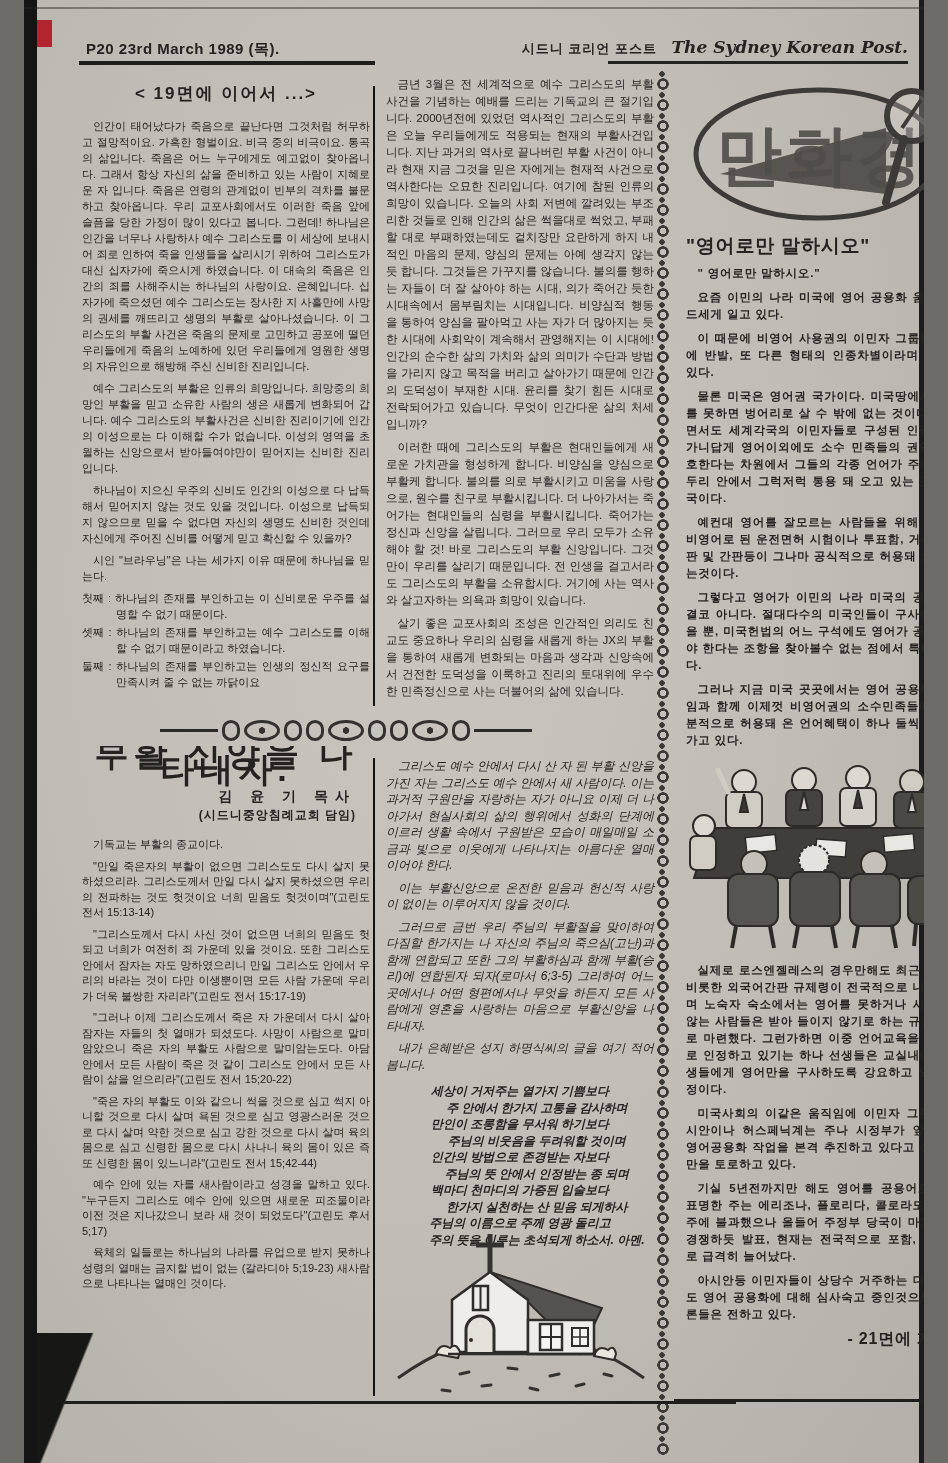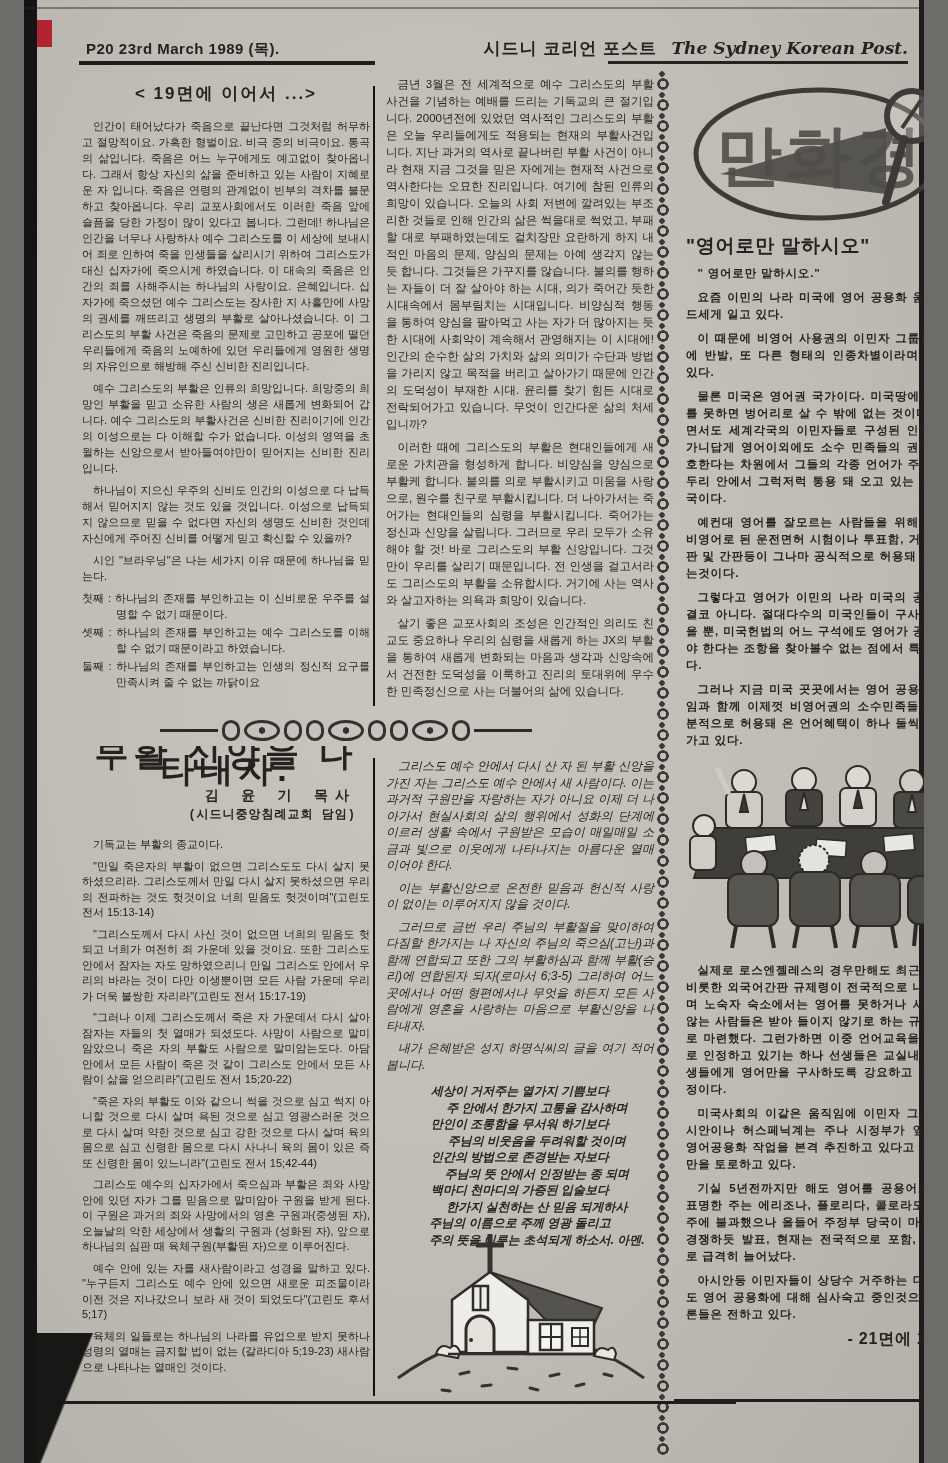--- a/index.html
+++ b/index.html
@@ -11,42 +11,42 @@
   .edge-left{left:0;top:0;width:13px;height:100%;background:#141414;}
   .edge-right{right:0;top:0;width:5px;height:100%;background:#1c1c1c;}
   .edge-top{left:0;top:7px;width:100%;height:2px;background:rgba(40,40,38,.45);}
   .red-mark{left:13px;top:20px;width:15px;height:27px;background:#b22430;}
   .corner-wedge{left:13px;bottom:0;width:72px;height:130px;
         background:linear-gradient(112deg,#171716 44%,rgba(23,23,22,0) 46%);}
   
   .page-label{left:62px;top:40px;font-size:15px;font-weight:bold;letter-spacing:.5px;}
   .date-rule{left:55px;top:61px;width:296px;height:4px;background:#1d1d1b;}
   .masthead{right:16px;top:37px;text-align:right;white-space:nowrap;}
-  .masthead .kr{font-weight:900;font-size:17px;letter-spacing:1px;margin-right:10px;}
+  .masthead .kr{font-weight:900;font-size:13px;letter-spacing:1px;margin-right:10px;}
   .masthead .en{font-family:"DejaVu Serif", serif;font-style:italic;font-weight:bold;font-size:17px;}
   .masthead-rule{right:16px;top:61px;width:300px;height:3px;background:#23231f;}
   
   .col p{margin:0 0 6px;text-align:justify;word-break:break-all;text-indent:1em;}
   .col1{left:58px;top:82px;width:288px;font-size:11px;line-height:16px;}
   .jump-heading{text-align:center;font-weight:bold;font-size:17px;letter-spacing:2px;margin:4px 0 16px;text-indent:0;}
   .hang p{text-indent:-3.1em;padding-left:3.1em;margin-bottom:2px;}
   .vrule{width:2px;background:#121210;}
   .vrule-a{left:349px;top:86px;height:620px;}
   .vrule-b{left:349px;top:758px;height:638px;}
   .col2{left:362px;top:76px;width:268px;font-size:11.5px;line-height:17px;}
   
   .divider{left:122px;top:718px;width:400px;height:24px;display:flex;align-items:center;justify-content:center;gap:4px;}
   .divider .line{height:3px;background:#2a2a28;flex:0 0 58px;}
   .orn-eye{width:30px;height:15px;border:3px solid #33322f;border-radius:50%;
         background:radial-gradient(circle,#33322f 3px,transparent 3.5px);}
   .orn-link{width:12px;height:15px;border:3px solid #33322f;border-radius:50% / 42%;}
   
   .col1b{left:58px;top:746px;width:288px;font-size:11px;line-height:15.5px;height:652px;overflow:hidden;}
   .revival-title{font-size:34px;font-weight:bold;letter-spacing:5px;margin:0 0 12px;text-indent:0;text-align:center;}
-  .byline{text-align:right;padding-right:14px;margin-bottom:14px;font-family:Liberation Mono, monospace;}
+  .byline{text-align:right;padding-right:14px;margin-bottom:14px;}
   .byline .nm{font-size:14px;font-weight:bold;letter-spacing:7px;}
   .byline .org{font-size:12px;font-weight:bold;margin-top:3px;letter-spacing:1px;}
   .col2b{left:362px;top:758px;width:268px;font-size:12px;line-height:16.5px;font-style:italic;}
   .poem{margin-top:10px;}
   .poem p{margin:0;text-indent:0;text-align:center;font-weight:bold;}
   .poem p:nth-child(even){padding-left:2.8em;}
   .church{left:366px;top:1228px;width:262px;height:172px;}
   .bottom-rule-left{left:40px;top:1401px;width:672px;height:3px;background:#1e1e1c;}
   
   .orn-border{left:630px;top:70px;width:17px;height:1386px;
@@ -128,21 +128,20 @@
     <div class="byline">
       <div class="nm">김  윤  기  목사</div>
       <div class="org">(시드니중앙침례교회 담임)</div>
     </div>
     <div>
         <p>기독교는 부활의 종교이다.</p>
         <p>"만일 죽은자의 부활이 없으면 그리스도도 다시 살지 못하셨으리라. 그리스도께서 만일 다시 살지 못하셨으면 우리의 전파하는 것도 헛것이요 너희 믿음도 헛것이며"(고린도 전서 15:13-14)</p>
         <p>"그리스도께서 다시 사신 것이 없으면 너희의 믿음도 헛되고 너희가 여전히 죄 가운데 있을 것이요. 또한 그리스도 안에서 잠자는 자도 망하였으리니 만일 그리스도 안에서 우리의 바라는 것이 다만 이생뿐이면 모든 사람 가운데 우리가 더욱 불쌍한 자리라"(고린도 전서 15:17-19)</p>
         <p>"그러나 이제 그리스도께서 죽은 자 가운데서 다시 살아 잠자는 자들의 첫 열매가 되셨도다. 사망이 사람으로 말미암았으니 죽은 자의 부활도 사람으로 말미암는도다. 아담 안에서 모든 사람이 죽은 것 같이 그리스도 안에서 모든 사람이 삶을 얻으리라"(고린도 전서 15;20-22)</p>
         <p>"죽은 자의 부활도 이와 같으니 썩을 것으로 심고 썩지 아니할 것으로 다시 살며 욕된 것으로 심고 영광스러운 것으로 다시 살며 약한 것으로 심고 강한 것으로 다시 살며 육의 몸으로 심고 신령한 몸으로 다시 사나니 육의 몸이 있은 즉 또 신령한 몸이 있느니라"(고린도 전서 15;42-44)</p>
-        <p>그리스도 예수의 십자가에서 죽으심과 부활은 죄와 사망안에 있던 자가 그를 믿음으로 말미암아 구원을 받게 된다. 이 구원은 과거의 죄와 사망에서의 영혼 구원과(중생된 자), 오늘날의 악한 세상에서 생활의 구원과 (성화된 자), 앞으로 하나님의 심판 때 육체구원(부활된 자)으로 이루어진다.</p>
         <p>예수 안에 있는 자를 새사람이라고 성경을 말하고 있다. "누구든지 그리스도 예수 안에 있으면 새로운 피조물이라 이전 것은 지나갔으니 보라 새 것이 되었도다"(고린도 후서 5;17)</p>
         <p>육체의 일들로는 하나님의 나라를 유업으로 받지 못하나 성령의 열매는 금지할 법이 없는 (갈라디아 5;19-23) 새사람으로 나타나는 열매인 것이다.</p>
       </div>
   </div>
 
   <div class="abs col col2b">
     <div>
         <p>그리스도 예수 안에서 다시 산 자 된 부활 신앙을 가진 자는 그리스도 예수 안에서 새 사람이다. 이는 과거적 구원만을 자랑하는 자가 아니요 이제 더 나아가서 현실사회의 삶의 행위에서 성화의 단계에 이르러 생활 속에서 구원받은 모습이 매일매일 소금과 빛으로 이웃에게 나타나지는 아름다운 열매이어야 한다.</p>
         <p>이는 부활신앙으로 온전한 믿음과 헌신적 사랑이 없이는 이루어지지 않을 것이다.</p>
         <p>그러므로 금번 우리 주님의 부활절을 맞이하여 다짐할 한가지는 나 자신의 주님의 죽으심(고난)과 함께 연합되고 또한 그의 부활하심과 함께 부활(승리)에 연합된자 되자(로마서 6;3-5) 그리하여 어느 곳에서나 어떤 형편에서나 무엇을 하든지 모든 사람에게 영혼을 사랑하는 마음으로 부활신앙을 나타내자.</p>

